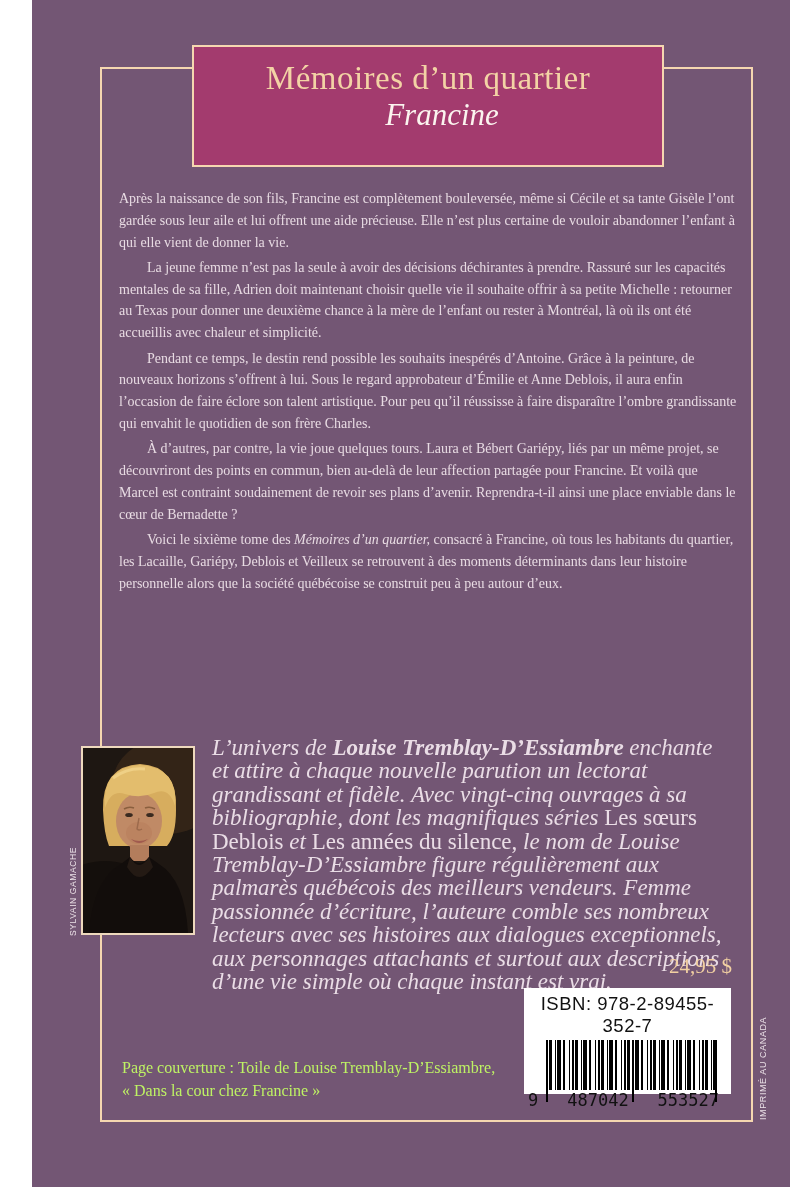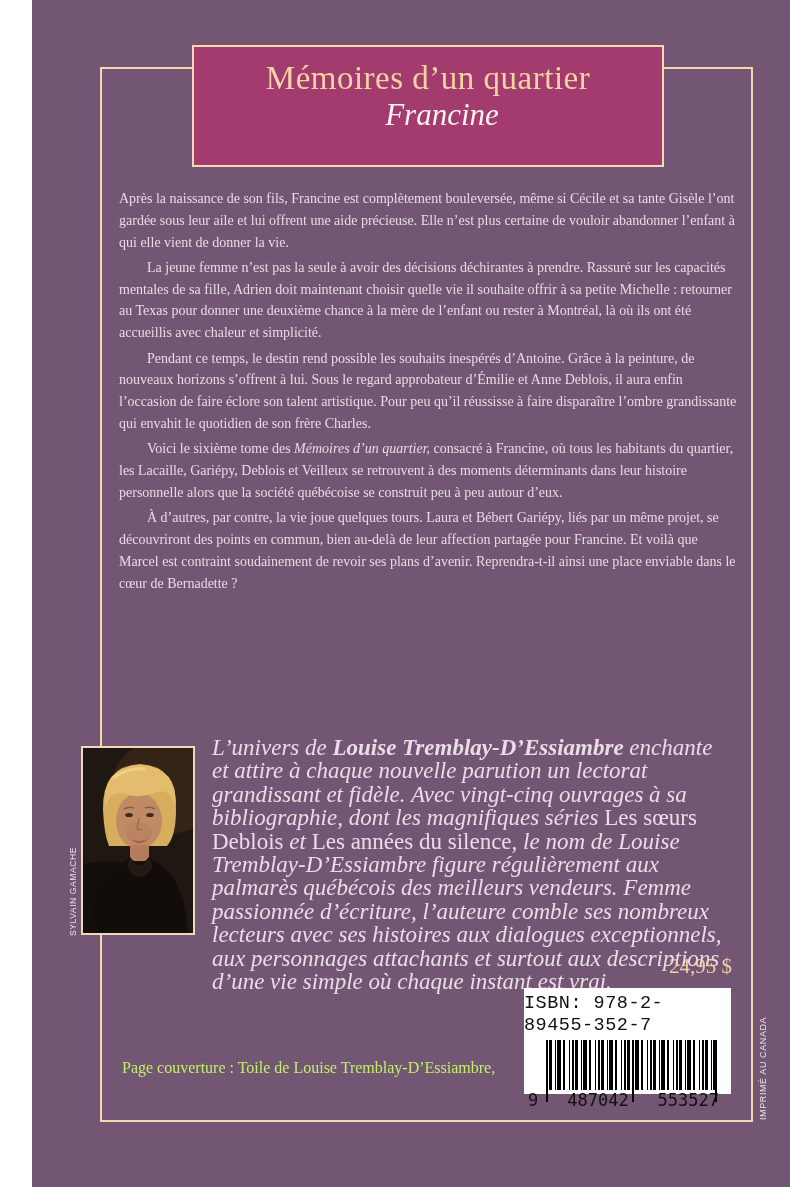--- a/index.html
+++ b/index.html
@@ -86,22 +86,22 @@
     color:#f2d0a2;
   }
   .isbn-box{
     position:absolute;left:492px;top:988px;
     width:207px;height:106px;
     background:#ffffff;
     color:#111;
   }
   .isbn{
     margin-top:5px;
-    text-align:left;
-    font-family:Liberation Mono, monospace;
+    text-align:center;
+    font-family:Liberation Sans, sans-serif;
     font-size:18.5px;line-height:22px;
     letter-spacing:0.5px;
   }
   .bars{
     position:relative;
     margin:3px 14px 0 22px;
     height:50px;
     background:repeating-linear-gradient(90deg,
       #000 0 2px,#fff 2px 3px,#000 3px 6px,#fff 6px 9px,
       #000 9px 10px,#fff 10px 11px,#000 11px 15px,#fff 15px 17px,
@@ -132,22 +132,22 @@
 
   <div class="title-box">
     <div class="series">Mémoires d’un quartier</div>
     <div class="book-title">Francine</div>
   </div>
 
   <div class="synopsis">
     <p class="first"><span class="seg-n">Après la naissance de son fils, Francine est complètement bouleversée, même si Cécile et sa tante Gisèle l’ont gardée sous leur aile et lui offrent une aide précieuse. Elle n’est plus certaine de vouloir abandonner l’enfant à qui elle vient de donner la vie.</span></p>
     <p><span class="seg-n">La jeune femme n’est pas la seule à avoir des décisions déchirantes à prendre. Rassuré sur les capacités mentales de sa fille, Adrien doit maintenant choisir quelle vie il souhaite offrir à sa petite Michelle : retourner au Texas pour donner une deuxième chance à la mère de l’enfant ou rester à Montréal, là où ils ont été accueillis avec chaleur et simplicité.</span></p>
     <p><span class="seg-n">Pendant ce temps, le destin rend possible les souhaits inespérés d’Antoine. Grâce à la peinture, de nouveaux horizons s’offrent à lui. Sous le regard approbateur d’Émilie et Anne Deblois, il aura enfin l’occasion de faire éclore son talent artistique. Pour peu qu’il réussisse à faire disparaître l’ombre grandissante qui envahit le quotidien de son frère Charles.</span></p>
+    <p><span class="seg-n">À d’autres, par contre, la vie joue quelques tours. Laura et Bébert Gariépy, liés par un même projet, se découvriront des points en commun, bien au-delà de leur affection partagée pour Francine. Et voilà que Marcel est contraint soudainement de revoir ses plans d’avenir. Reprendra-t-il ainsi une place enviable dans le cœur de Bernadette ?</span></p>
     <p><span class="seg-n">Voici le sixième tome des </span><span class="seg-i">Mémoires d’un quartier,</span><span class="seg-n"> consacré à Francine, où tous les habitants du quartier, les Lacaille, Gariépy, Deblois et Veilleux se retrouvent à des moments déterminants dans leur histoire personnelle alors que la société québécoise se construit peu à peu autour d’eux.</span></p>
-    <p><span class="seg-n">À d’autres, par contre, la vie joue quelques tours. Laura et Bébert Gariépy, liés par un même projet, se découvriront des points en commun, bien au-delà de leur affection partagée pour Francine. Et voilà que Marcel est contraint soudainement de revoir ses plans d’avenir. Reprendra-t-il ainsi une place enviable dans le cœur de Bernadette ?</span></p>
   </div>
 
   <div class="photo">
     <svg viewBox="0 0 110 185" width="110" height="185" xmlns="http://www.w3.org/2000/svg">
       <rect width="110" height="185" fill="#1e1712"></rect>
       <ellipse cx="84" cy="38" rx="55" ry="48" fill="#4d361e" opacity="0.45"></ellipse>
       <ellipse cx="22" cy="165" rx="60" ry="52" fill="#0d0a08" opacity="0.6"></ellipse>
       <path d="M20 62 Q19 18 57 16 Q95 18 93 62 Q93 88 84 98 L26 98 Q21 86 20 62 Z" fill="#d7ad5e"></path>
       <ellipse cx="56" cy="73" rx="23" ry="28" fill="#c08a66"></ellipse>
       <ellipse cx="56" cy="85" rx="13" ry="11" fill="#b57a58" opacity="0.45"></ellipse>
@@ -180,17 +180,18 @@
     </div>
     <div class="digits">
       <span>9</span>
       <span>487042</span>
       <span>553527</span>
     </div>
   </div>
 
   <div class="footer">
     <div>Page couverture : Toile de Louise Tremblay-D’Essiambre,</div>
+    <div>« Dans la cour chez Francine »</div>
   </div>
 
   <div class="vertical printed">IMPRIMÉ AU CANADA</div>
 
 </div>
 
 </body></html>

